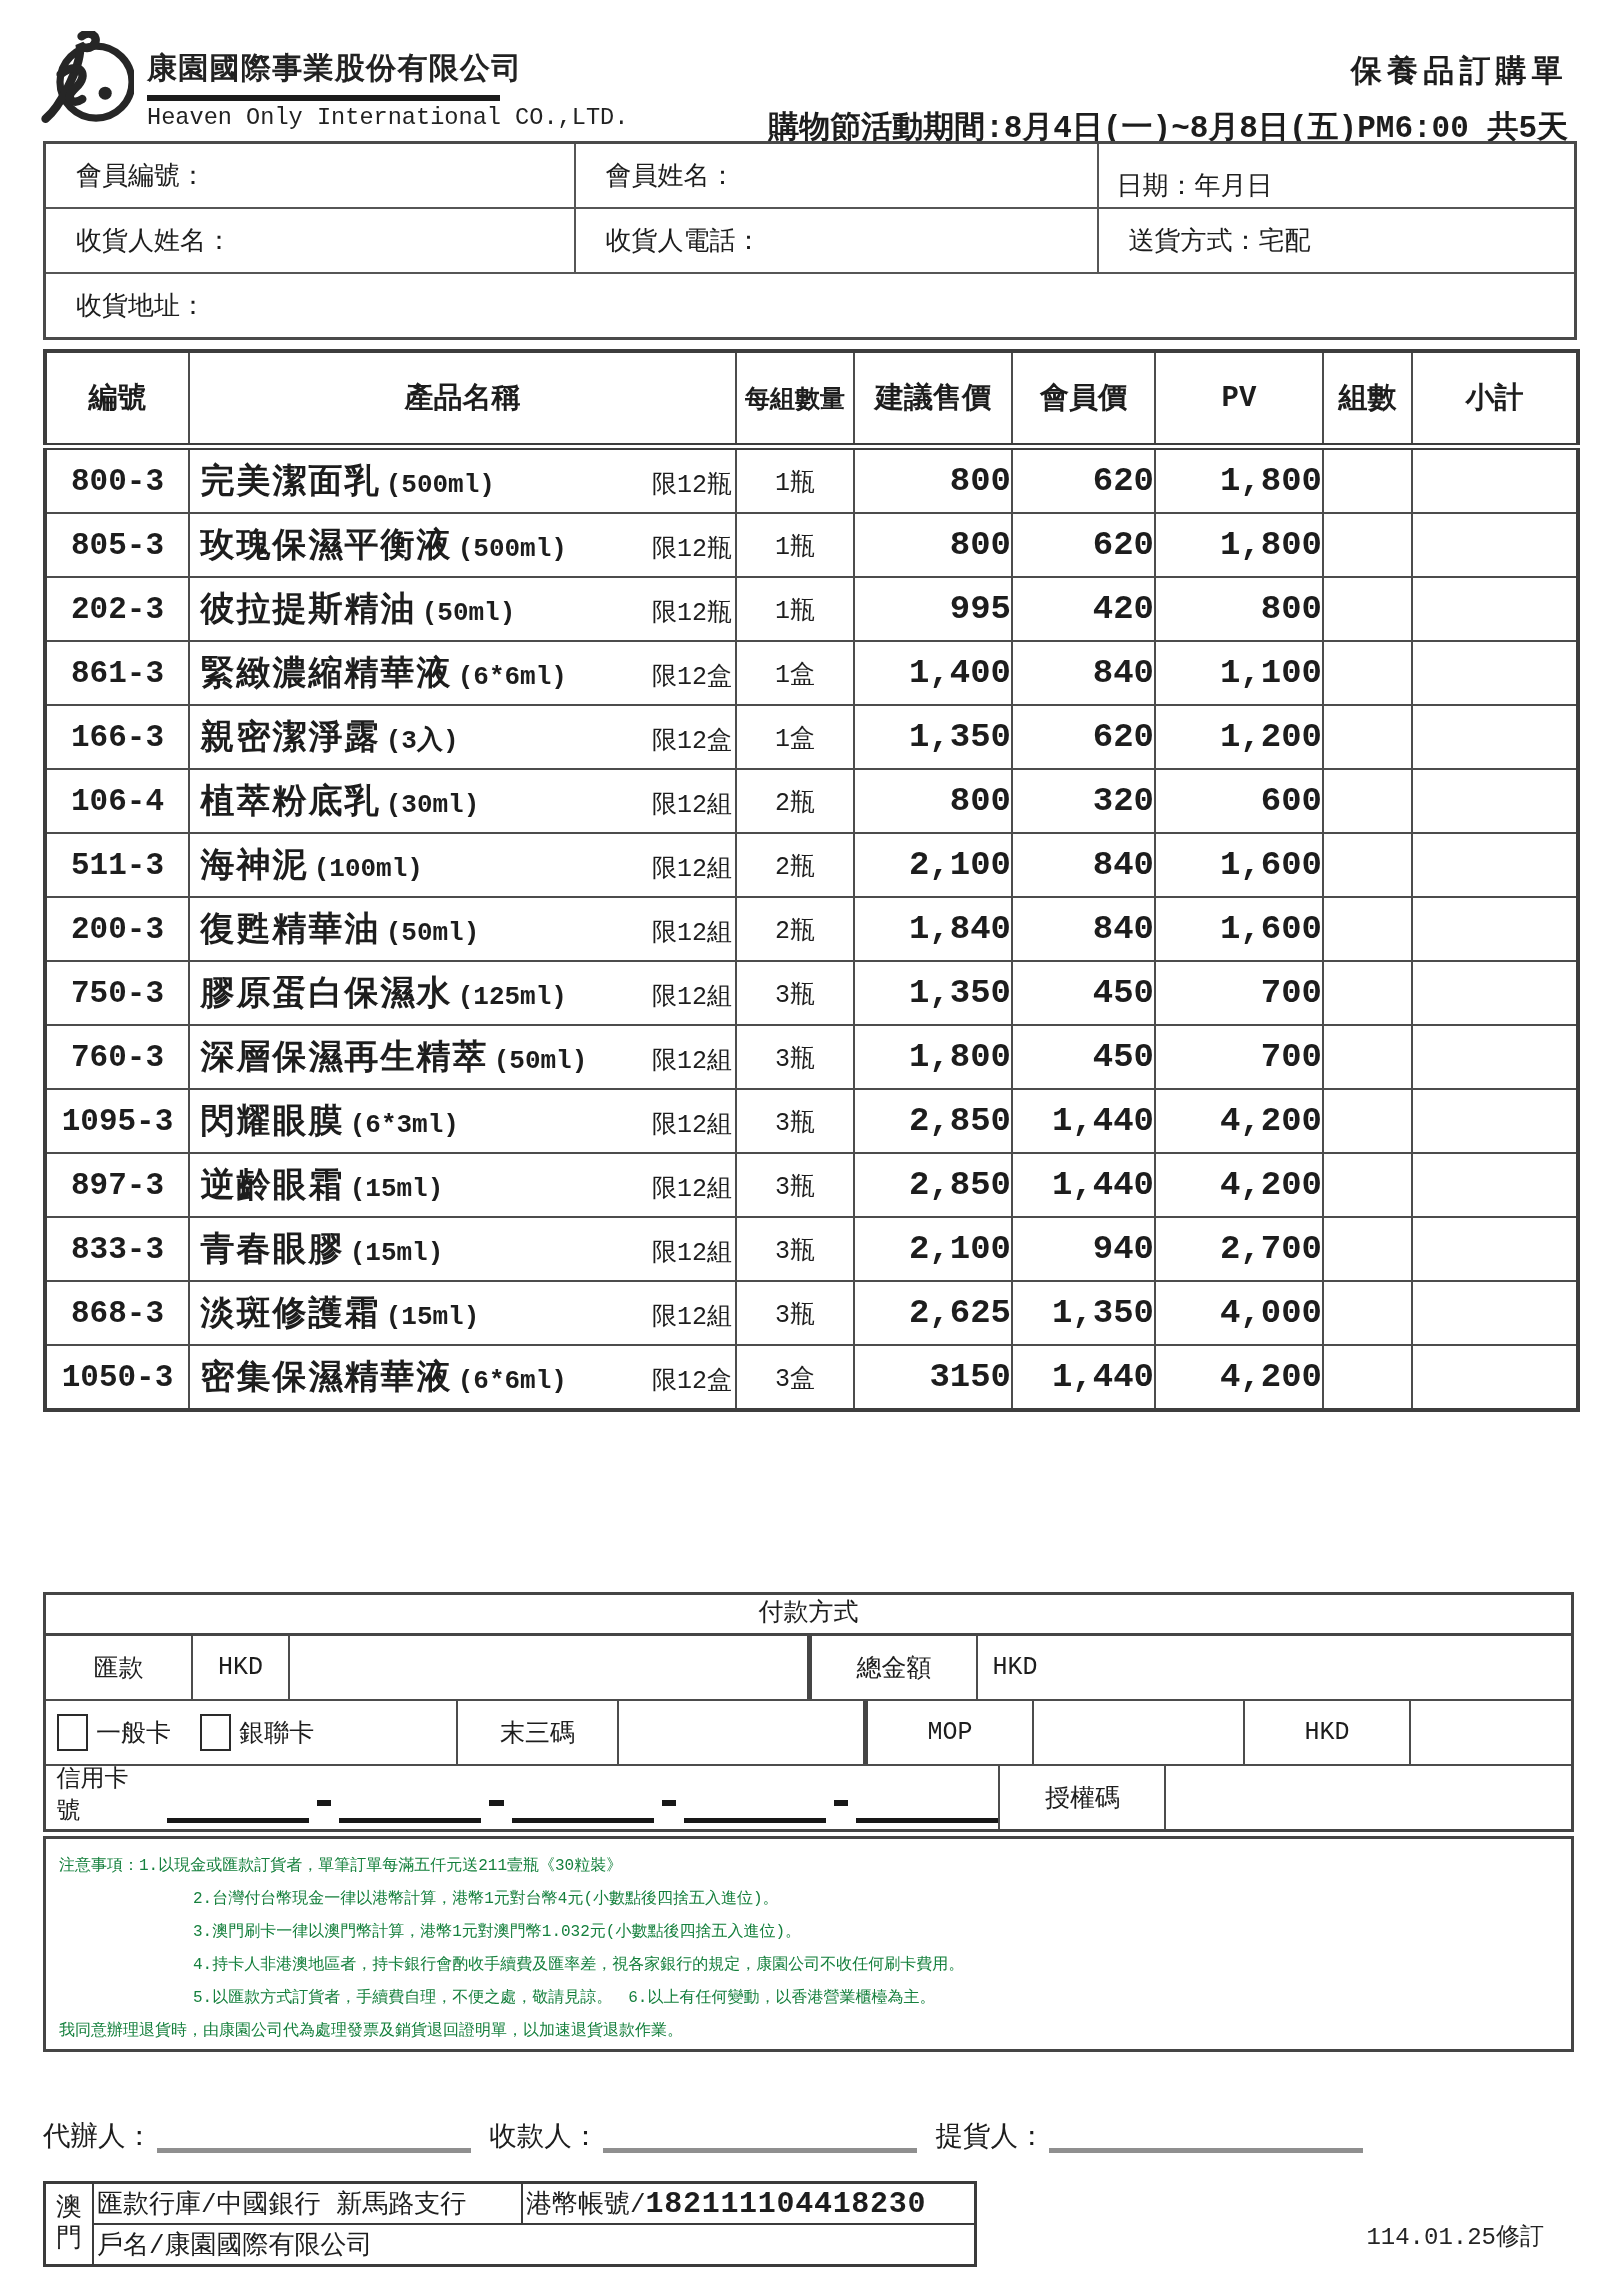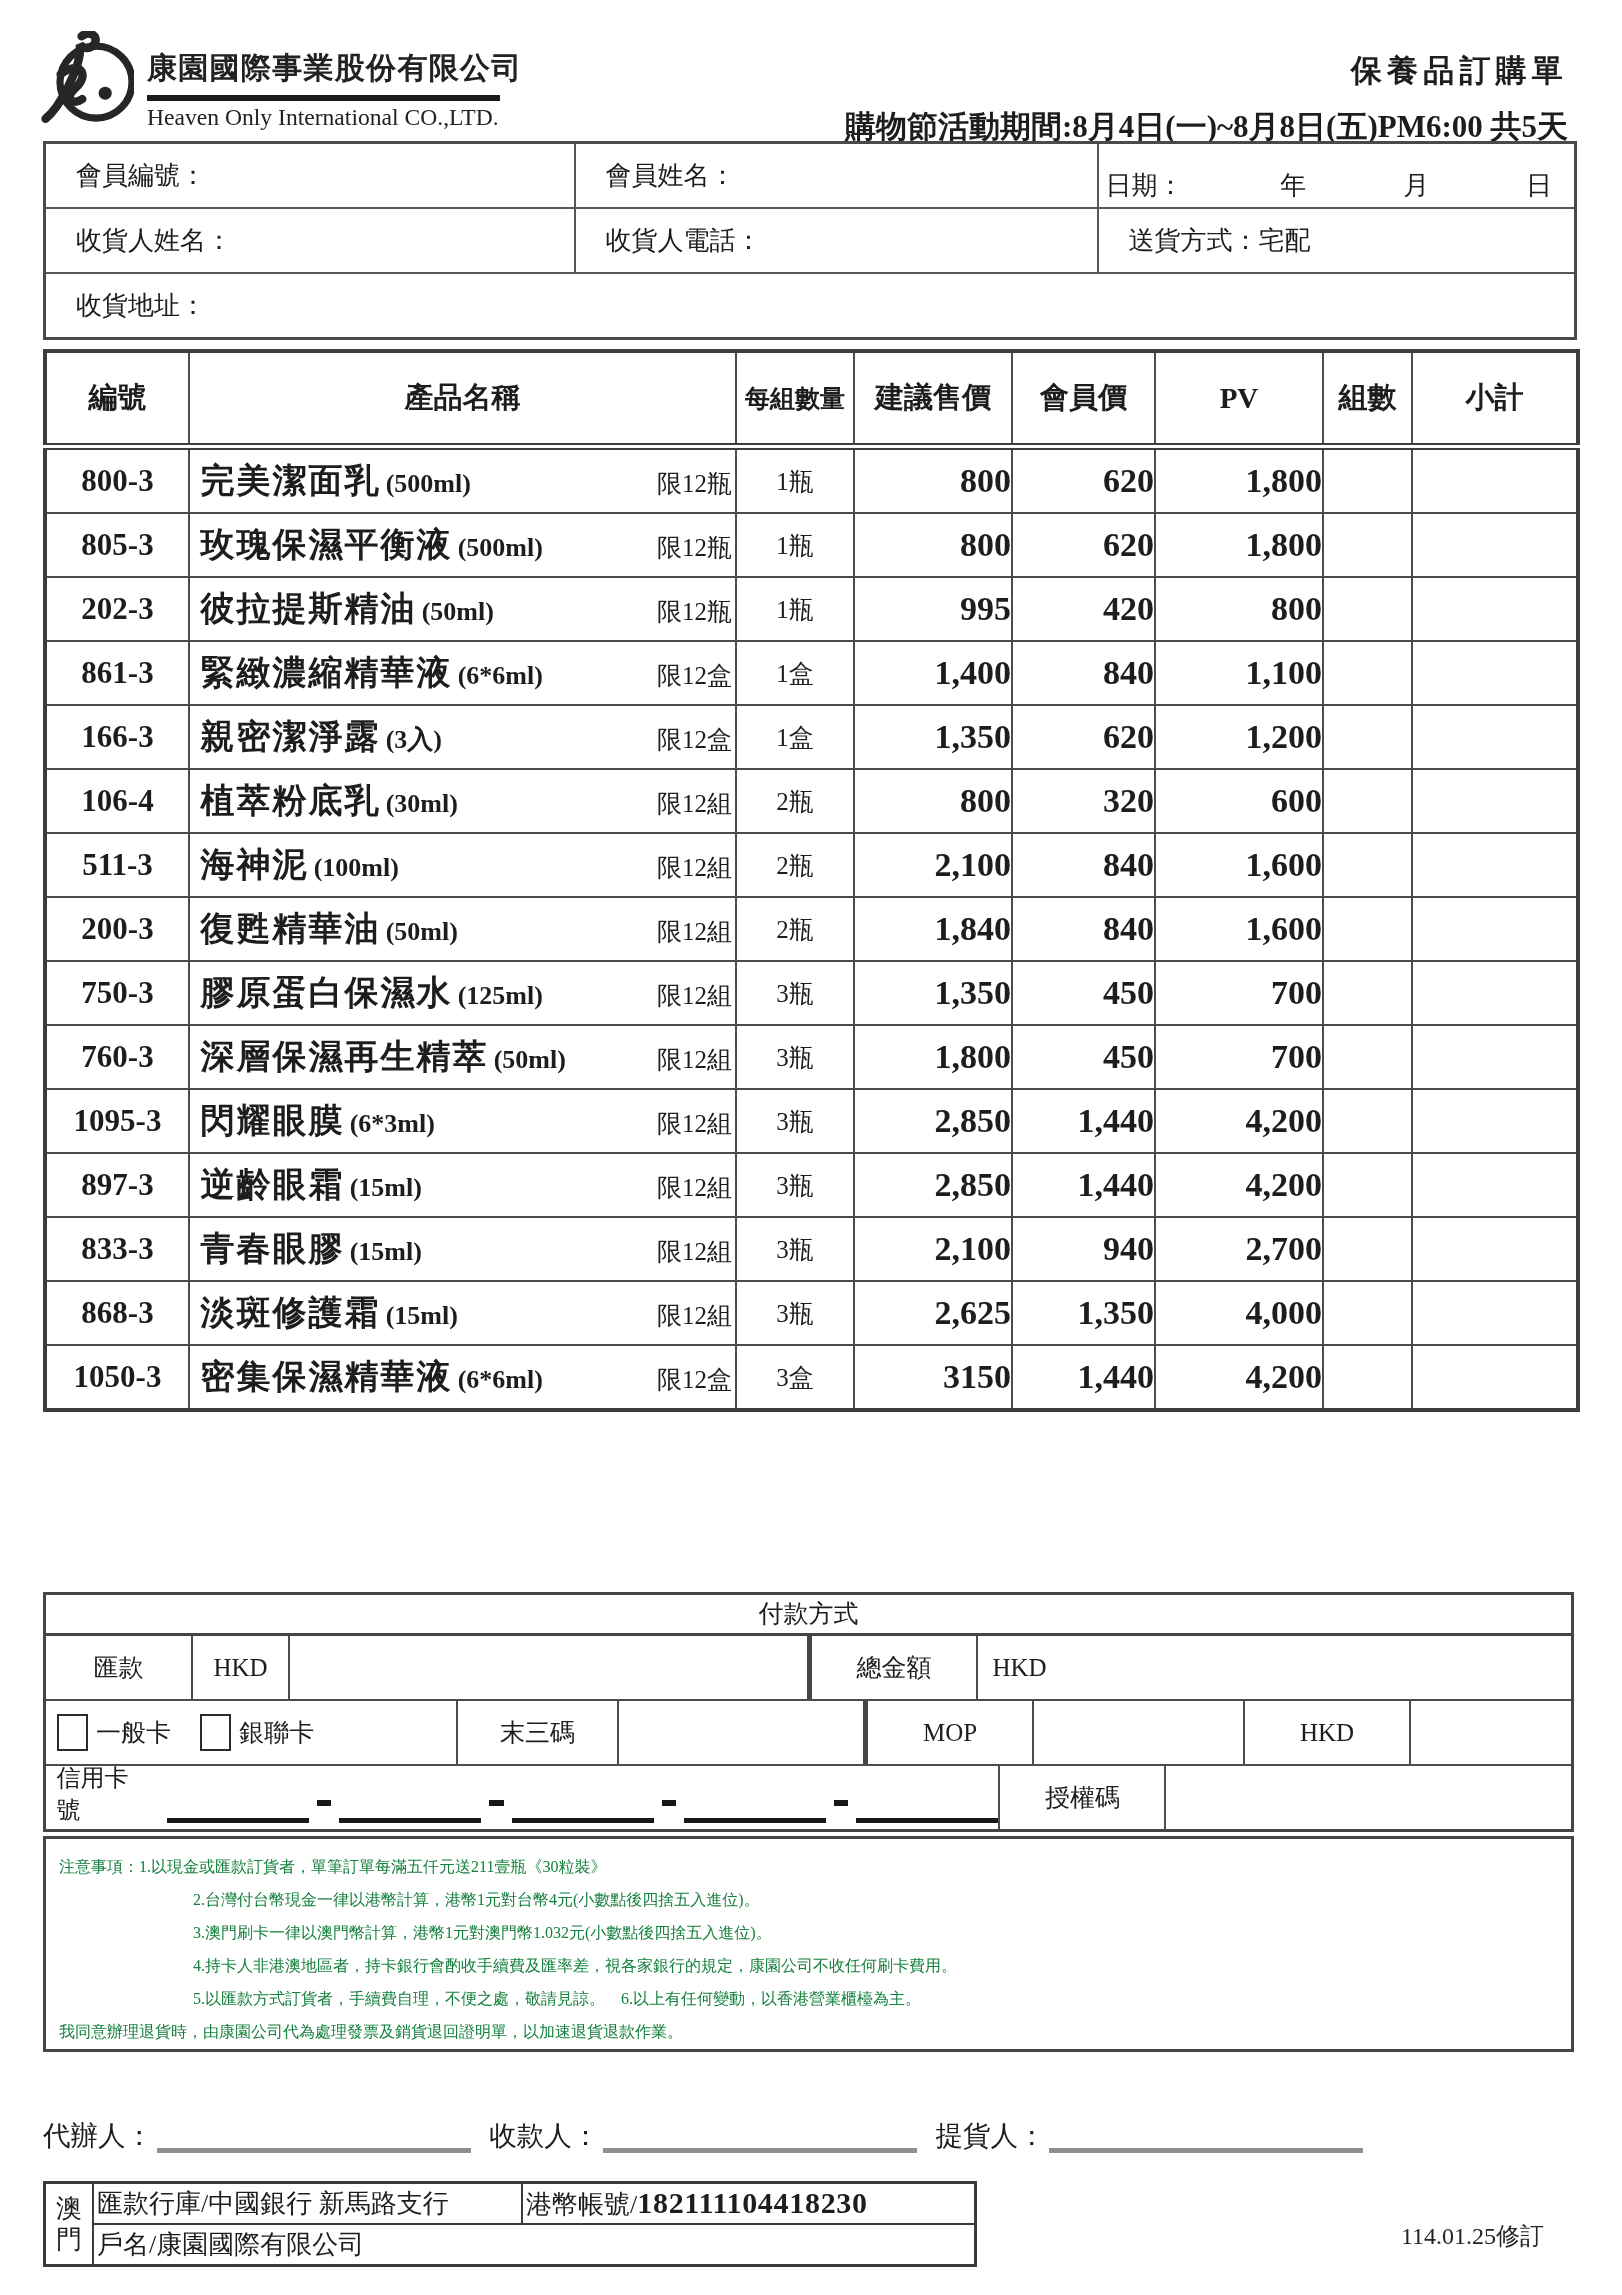--- a/index.html
+++ b/index.html
@@ -1,37 +1,37 @@
 <!DOCTYPE html>
 <html style="font-size:10.5px"><head>
 <meta charset="utf-8">
 <style>
   html,body{margin:0;padding:0;background:#ffffff;}
   #page{
     position:relative;width:1623px;height:2295px;background:#ffffff;overflow:hidden;
-    font-family:Liberation Serif, serif;color:#1d1d1d;
+    font-family:Liberation Mono, monospace;color:#1d1d1d;
   }
   
   #logo{position:absolute;left:41px;top:31px;}
   .company-block{position:absolute;left:147px;top:48px;}
   .company-zh{font-size:30px;font-weight:700;letter-spacing:1.3px;color:#222;}
   .company-underline{height:5.9px;background:#1c1c1c;width:353px;margin-top:5.9px;}
   .company-en{font-size:23.6px;font-weight:500;margin-top:3.3px;color:#222;}
   .title-block{position:absolute;right:55px;top:50px;text-align:right;}
   .form-title{font-size:31px;font-weight:700;letter-spacing:5.2px;}
   .event-line{font-size:31px;font-weight:700;margin-top:14.4px;letter-spacing:0px;}
 
   
   table{border-collapse:collapse;}
   .member-table{position:absolute;left:43px;top:141px;width:1531px;table-layout:fixed;
     border:3.9px solid #4a4a4a;}
   .member-table td{border:2.6px solid #565656;height:63px;font-size:26px;vertical-align:middle;
     padding:0;}
   .member-table .lbl{padding-left:30px;}
-  .date-cell{display:flex;align-items:center;justify-content:space-between;padding:0 22px 0 7px;margin-top:20px;}
+  .date-cell{display:flex;align-items:center;justify-content:flex-start;padding:0 22px 0 18px;margin-top:20px;}
 
   
   .product-table{position:absolute;left:43px;top:349px;width:1531px;table-layout:fixed;
     border:4.6px solid #3d3d3d;}
   .product-table th{border:2.6px solid #4c4c4c;height:90px;font-size:29px;font-weight:700;
     text-align:center;padding:0;}
   .product-table thead th{border-bottom:7.2px double #3d3d3d;}
   .product-table th.small-head{font-size:25px;}
   .product-table td{border:2.6px solid #4c4c4c;height:62px;padding:0;vertical-align:middle;}
   .c-code{text-align:center;font-size:31px;font-weight:700;}

